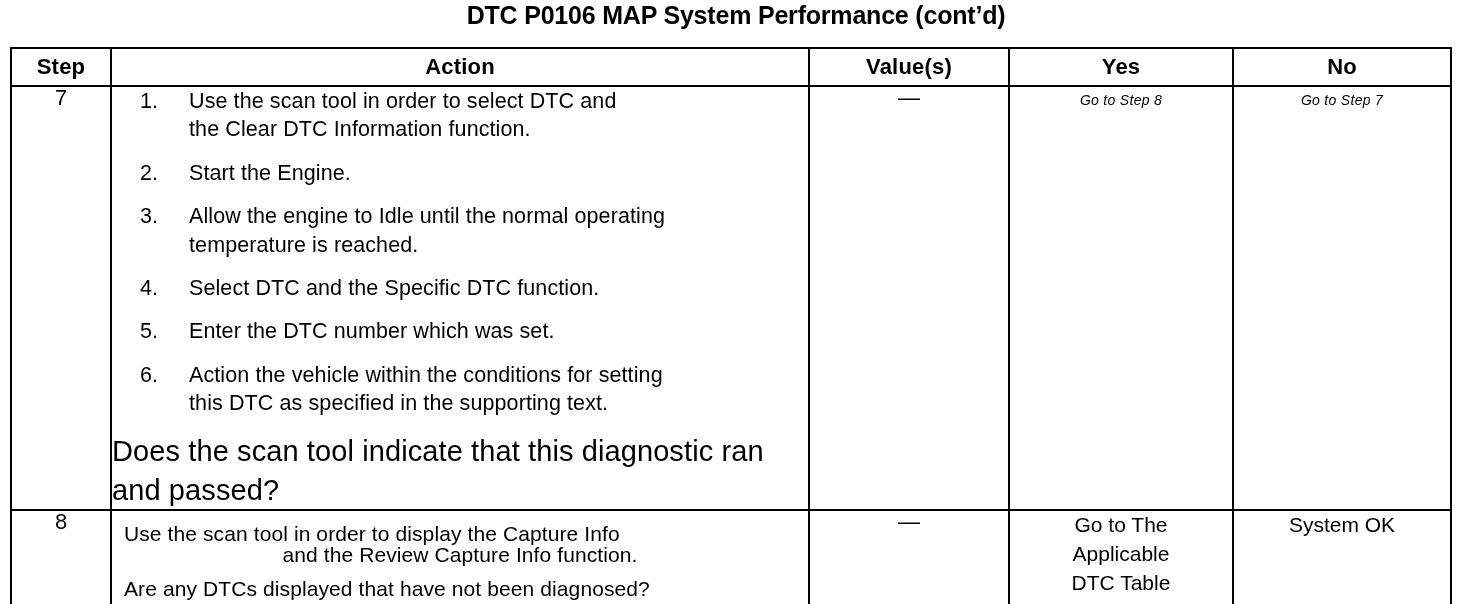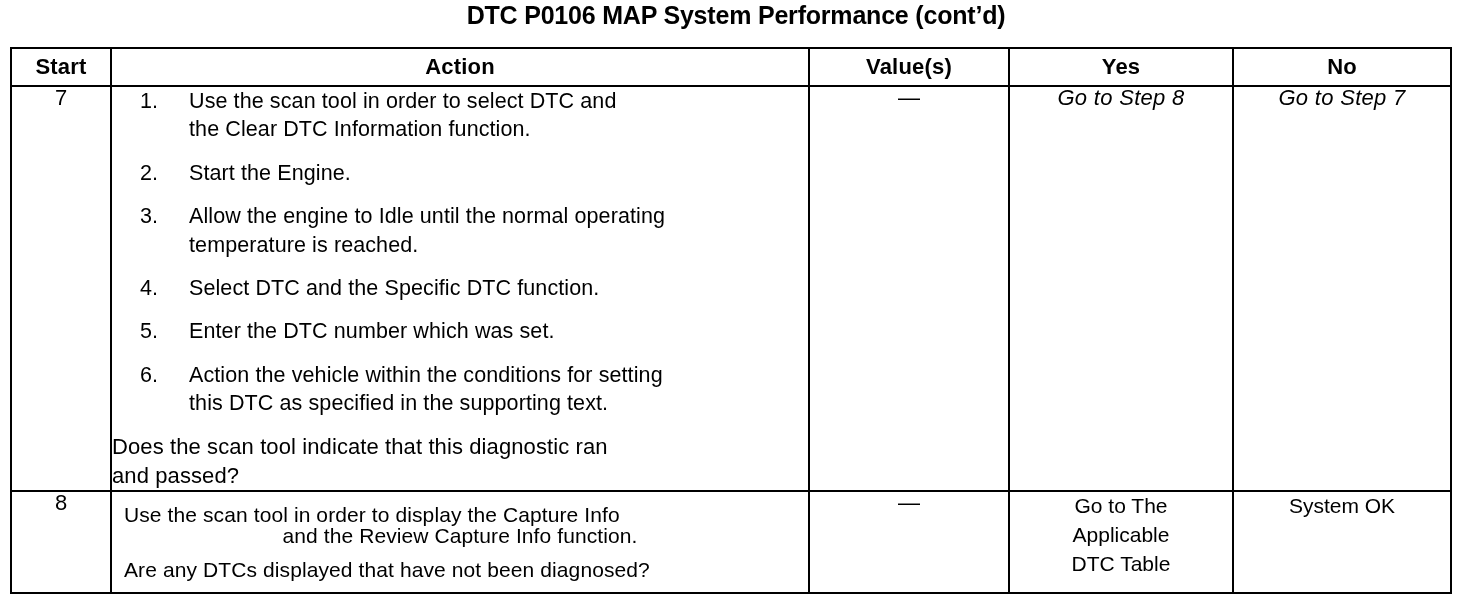--- a/index.html
+++ b/index.html
@@ -83,21 +83,21 @@
   }
   .dash {
     font-size: 22px;
     line-height: 1;
   }
   .step-num {
     font-size: 22px;
   }
   .goto-italic {
     font-style: italic;
-    font-size: 22px;
+    font-size: 14px;
     letter-spacing: 0.3px;
     white-space: nowrap;
   }
   .goto-plain {
     font-size: 21px;
     line-height: 1.38;
   }
 
   
   .action-cell {
@@ -124,21 +124,21 @@
     text-align: left;
   }
   .olist li .txt {
     display: block;
   }
   .olist li .txt .l2 {
     display: block;
   }
   .trailing-q {
     margin-top: 4px;
-    font-size: 22px;
+    font-size: 29px;
     line-height: 1.32;
     letter-spacing: 0.1px;
   }
   .trailing-q .l2 { display: block; }
 
   
   .action-cell-8 {
     padding: 6px 8px 4px 10px;
     font-size: 21.5px;
     line-height: 1.36;
@@ -170,21 +170,21 @@
     <colgroup>
       <col class="col-step">
       <col class="col-action">
       <col class="col-value">
       <col class="col-yes">
       <col class="col-no">
     </colgroup>
 
     <tbody>
       <tr class="hdr">
-        <td>Start</td>
+        <td>Step</td>
         <td>Action</td>
         <td>Value(s)</td>
         <td>Yes</td>
         <td>No</td>
       </tr>
 
       <tr>
         <td class="c-center-mid">
           <span class="step-num">7</span>
         </td>

